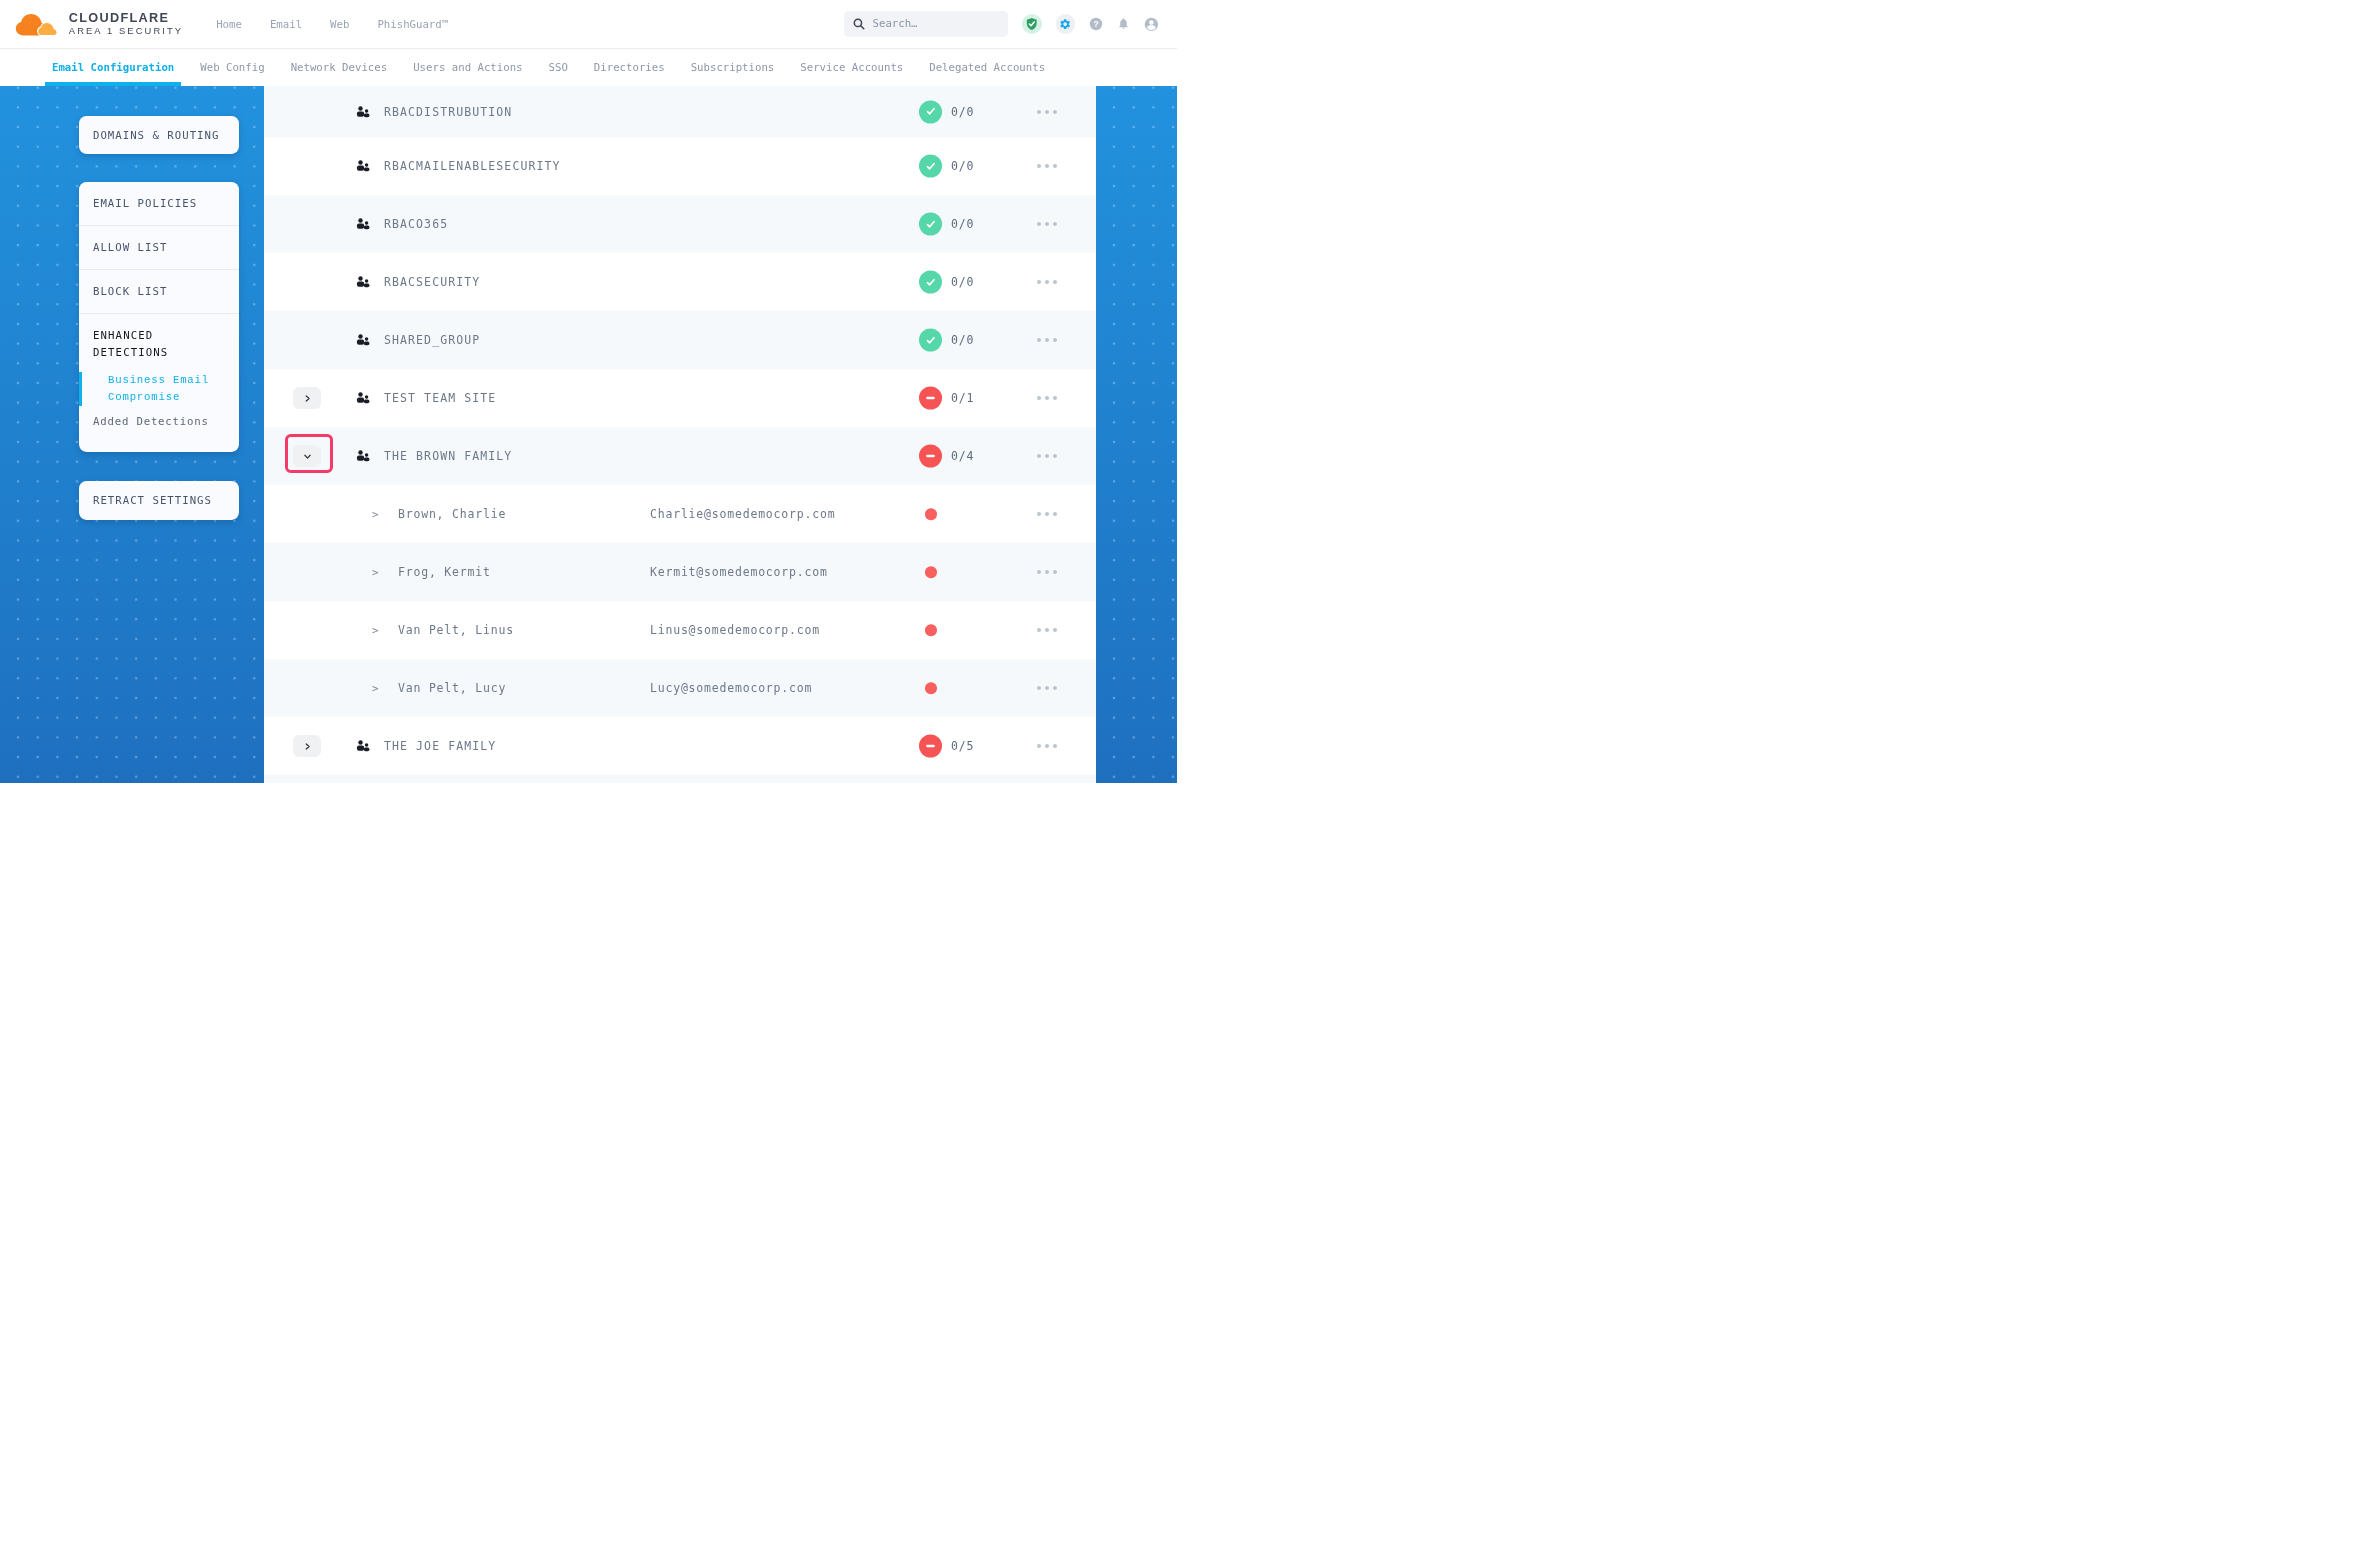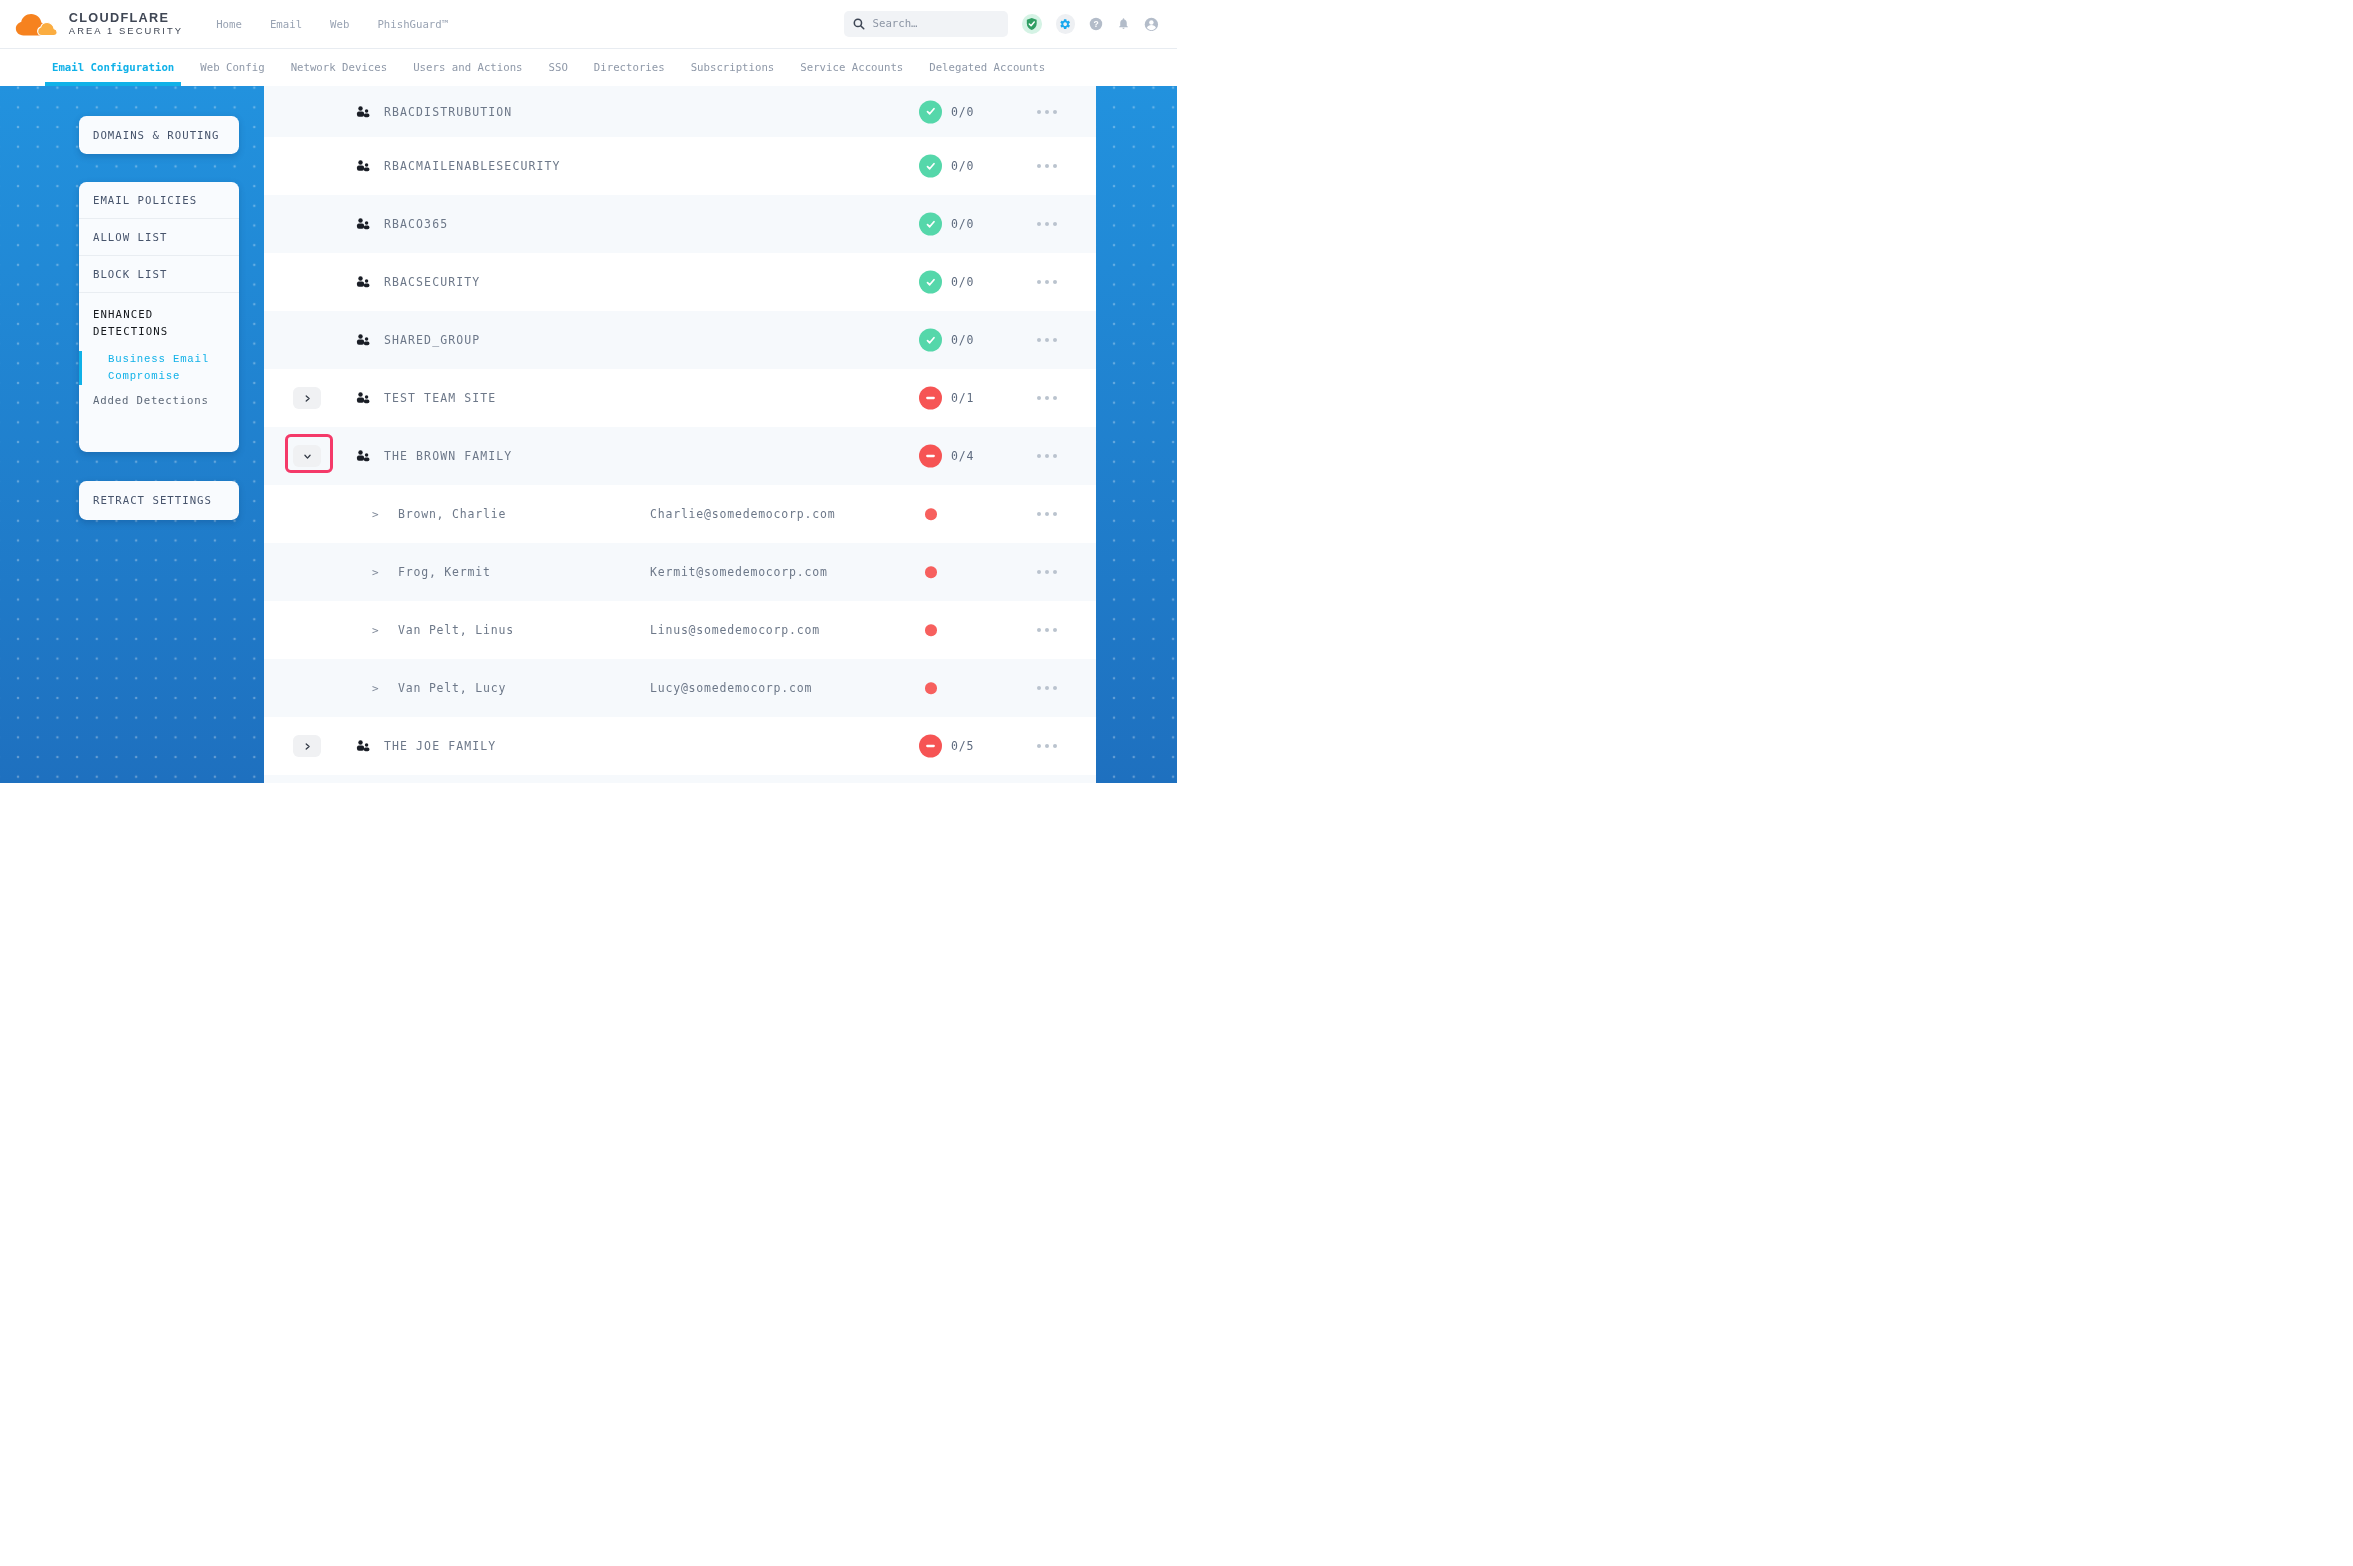--- a/index.html
+++ b/index.html
@@ -61,21 +61,21 @@
   
   .side-card {
     position:absolute; left:79px; width:160px; background:#f9fbfe; border-radius:7.4px;
     box-shadow:0 2.5px 6.6px rgba(8,45,90,0.22);
     color:#47546c; font-size:10.7px; letter-spacing:1px;
   }
   .side-card.single { display:flex; align-items:center; padding-left:14px; }
   .card-domains { top:30px; height:38px; }
   .card-policies { top:96px; height:270px; overflow:hidden; }
   .card-retract { top:395px; height:39px; }
-  .card-row { height:37px; display:flex; align-items:center; padding:4px 14px; border-bottom:0.8px solid #e9edf2; cursor:pointer; }
+  .card-row { height:44px; display:flex; align-items:center; padding:4px 14px; border-bottom:0.8px solid #e9edf2; cursor:pointer; }
   .card-section { padding:13px 14px 13px; }
   .section-title { color:#15181d; line-height:1.6; letter-spacing:1.1px; }
   .sub-item { cursor:pointer; }
   .sub-item.active {
     margin-top:10.7px; color:#10b1e8; line-height:1.6; letter-spacing:0.8px;
     border-left:3.3px solid #10b1e8; margin-left:-14px; padding-left:26px;font-family:Liberation Mono, monospace;
   }
   .sub-item.plain { margin-top:9px; color:#5d6878; letter-spacing:0.8px; }
   
   .row { position:relative; height:58px; background:#ffffff; }

